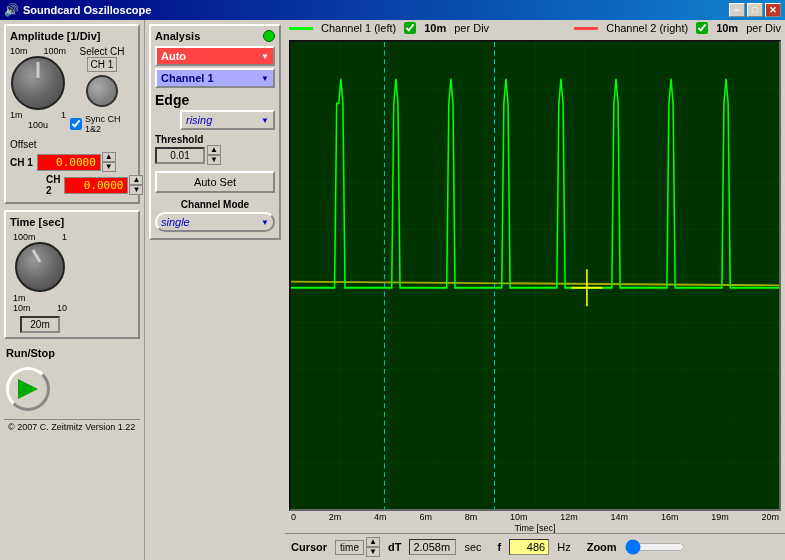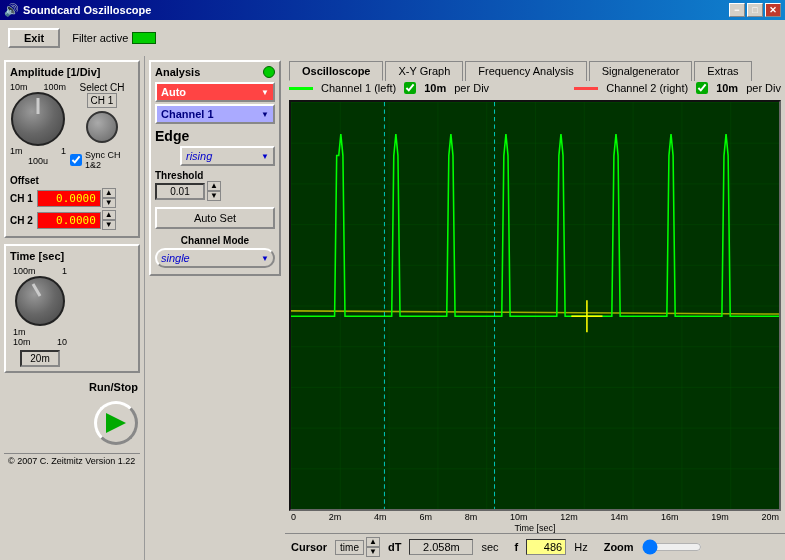--- a/index.html
+++ b/index.html
@@ -377,27 +377,20 @@
   </div>
   <div class="title-bar-controls">
     <div class="title-btn">−</div>
     <div class="title-btn">□</div>
     <div class="title-btn" style="background:#c0392b;color:white;">✕</div>
   </div>
 </div>
 
 <div class="main-content">
 
-  <div class="top-bar">
-    <button class="exit-btn">Exit</button>
-    <div class="filter-active">
-      <span>Filter active</span>
-      <div class="filter-led"></div>
-    </div>
-  </div>
 
   <div class="body-area">
 
     <div class="left-panel">
 
       <div style="border:2px solid #888;border-top-color:#fff;border-left-color:#fff;padding:4px;">
         <div class="section-title">Amplitude [1/Div]</div>
         <div style="display:flex;gap:4px;align-items:flex-start;">
           <div class="amplitude-knob-wrap">
             <div class="amp-label-top">
@@ -416,33 +409,33 @@
             <span style="font-size:10px;border:1px solid #888;padding:1px 3px;background:#d4d0c8;">CH 1</span>
             <div class="ch-knob" style="margin:3px 0;"></div>
             <div class="sync-row">
               <input type="checkbox" checked="" style="width: 12px; height: 12px;">
               <span style="font-size:9px;">Sync CH 1&amp;2</span>
             </div>
           </div>
         </div>
 
         <div style="margin-top:4px;">
-          <span style="font-size:10px;font-weight:bold;">Offset</span>
+          <span style="font-size:10px;font-weight:normal;">Offset</span>
           <div class="offset-row">
             <span style="font-size:10px;font-weight:bold;">CH 1</span>
             <div class="spinner-group">
               <input type="text" class="offset-input" style="background: rgb(255, 0, 0); color: rgb(255, 255, 0); font-family: monospace; border: 1px solid rgb(136, 136, 136); width: 64px; font-size: 11px; text-align: right;" value="0.0000">
               <div class="spinner-btn">
                 <div class="spin-arrow">▲</div>
                 <div class="spin-arrow">▼</div>
               </div>
             </div>
           </div>
           <div class="offset-row">
-            <span style="font-size:10px;font-weight:bold;">CH 2</span>
+            <span style="font-size:10px;font-weight:bold;margin-left:36px;">CH 2</span>
             <div class="spinner-group">
               <input type="text" class="offset-input" style="background: rgb(255, 0, 0); color: rgb(255, 255, 0); font-family: monospace; border: 1px solid rgb(136, 136, 136); width: 64px; font-size: 11px; text-align: right;" value="0.0000">
               <div class="spinner-btn">
                 <div class="spin-arrow">▲</div>
                 <div class="spin-arrow">▼</div>
               </div>
             </div>
           </div>
         </div>
       </div>
@@ -461,21 +454,21 @@
           <div style="display:flex;justify-content:space-between;width:54px;font-size:9px;">
             <span>10m</span>
             <span>10</span>
           </div>
           <div style="margin-top:3px;">
             <input type="text" class="small-input" style="width: 40px; text-align: center; background: rgb(212, 208, 200); border: 2px inset rgb(136, 136, 136); font-size: 10px;" value="20m">
           </div>
         </div>
       </div>
 
-      <div style="display:flex;flex-direction:column;align-items:flex-end;padding:2px;">
+      <div style="display:flex;flex-direction:column;align-items:flex-start;padding:2px;">
         <div class="section-title">Run/Stop</div>
         <div class="run-btn">
           <div class="run-icon"></div>
         </div>
       </div>
 
       <div class="copyright">© 2007  C. Zeitmitz Version 1.22</div>
     </div>
 
     <div class="middle-panel">
@@ -517,37 +510,20 @@
           <div class="dropdown-btn single-btn">
             <span>single</span>
             <span class="dropdown-arrow">▼</span>
           </div>
         </div>
       </div>
     </div>
 
     <div class="right-panel">
 
-      <div class="tab-bar">
-        <div class="tab active">
-          <span>Oscilloscope</span>
-        </div>
-        <div class="tab">
-          <span>X-Y Graph</span>
-        </div>
-        <div class="tab">
-          <span>Frequency Analysis</span>
-        </div>
-        <div class="tab">
-          <span>Signalgenerator</span>
-        </div>
-        <div class="tab">
-          <span>Extras</span>
-        </div>
-      </div>
 
       <div class="channel-bar">
         <div class="ch-indicator ch1-line"></div>
         <span>Channel 1 (left)</span>
         <input type="checkbox" checked="" class="ch-checkbox" style="">
         <span class="per-div">10m</span>
         <span>per Div</span>
         <div style="flex:1;"></div>
         <div class="ch-indicator ch2-line"></div>
         <span>Channel 2 (right)</span>
@@ -603,21 +579,21 @@
       <div class="bottom-bar">
         <span class="cursor-label">Cursor</span>
         <div style="display:flex;align-items:center;gap:2px;">
           <span style="background:#d4d0c8;border:1px solid #888;padding:1px 4px;font-size:10px;">time</span>
           <div class="spinner-btn">
             <div class="spin-arrow">▲</div>
             <div class="spin-arrow">▼</div>
           </div>
         </div>
         <span style="font-weight:bold;">dT</span>
-        <input type="text" style="width: 64px; background: rgb(212, 208, 200); border: 1px inset rgb(136, 136, 136); font-size: 11px; text-align: center; padding: 1px 3px;" value="2.058m">
+        <input type="text" style="width: 47px; background: rgb(212, 208, 200); border: 1px inset rgb(136, 136, 136); font-size: 11px; text-align: left; padding: 1px 3px;" value="2.058m">
         <span>sec</span>
         <span style="font-weight:bold;margin-left:8px;">f</span>
         <input type="text" style="width: 40px; background: rgb(255, 255, 136); border: 1px inset rgb(136, 136, 136); font-size: 11px; text-align: right; padding: 1px 3px;" value="486">
         <span>Hz</span>
         <span style="margin-left:8px;font-weight:bold;">Zoom</span>
         <input type="range" min="1" max="10" value="1" class="zoom-slider" style="width: 60px;">
       </div>
     </div>
   </div>
 </div>

